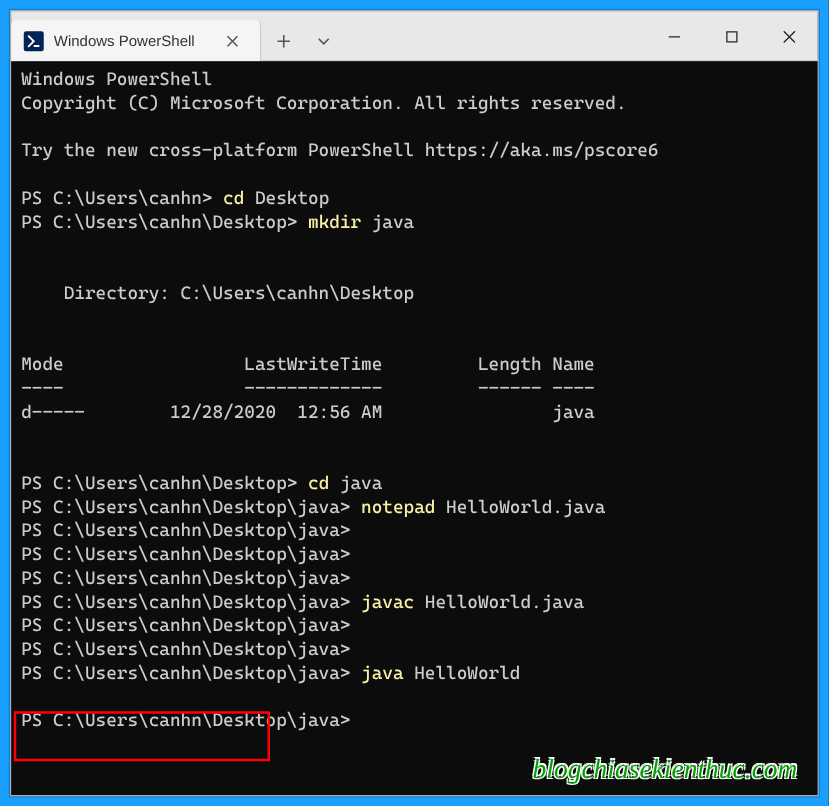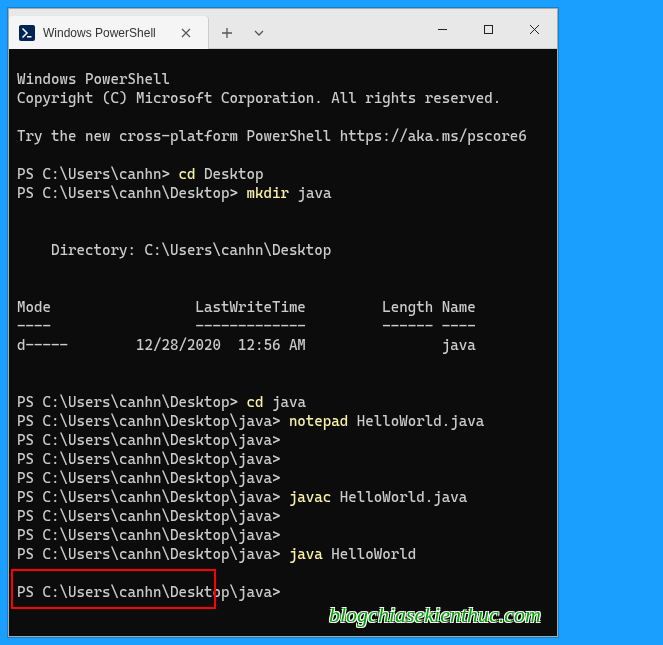--- a/index.html
+++ b/index.html
@@ -7,21 +7,21 @@
     background: #1a9fff;
     width: 663px;
     height: 645px;
     overflow: hidden;
     font-family: "Segoe UI", sans-serif;
   }
   .window {
     position: absolute;
     top: 8px;
     left: 8px;
-    width: 550px;
+    width: 647px;
     height: 629px;
     background: #3b82f6;
     border: 1px solid #aaa;
     box-shadow: 0 0 0 1px rgba(0,0,0,0.2);
     display: flex;
     flex-direction: column;
   }
   .titlebar {
     height: 40px;
     background: #e8e8e8;
@@ -99,21 +99,21 @@
     cursor: pointer;
   }
   .win-btn svg { display: block; }
   .terminal {
     flex: 1;
     background: #0c0c0c;
     color: #cccccc;
     font-family: "Cascadia Mono", Consolas, monospace;
     font-size: 14.5px;
     line-height: 19px;
-    padding: 21px 8px;
+    padding: 6px 8px;
     white-space: pre;
     overflow: hidden;
     position: relative;
   }
   .cmd { color: #f9f1a5; }
   .highlight-box {
     position: absolute;
     border: 2.5px solid #ff0000;
     pointer-events: none;
   }

